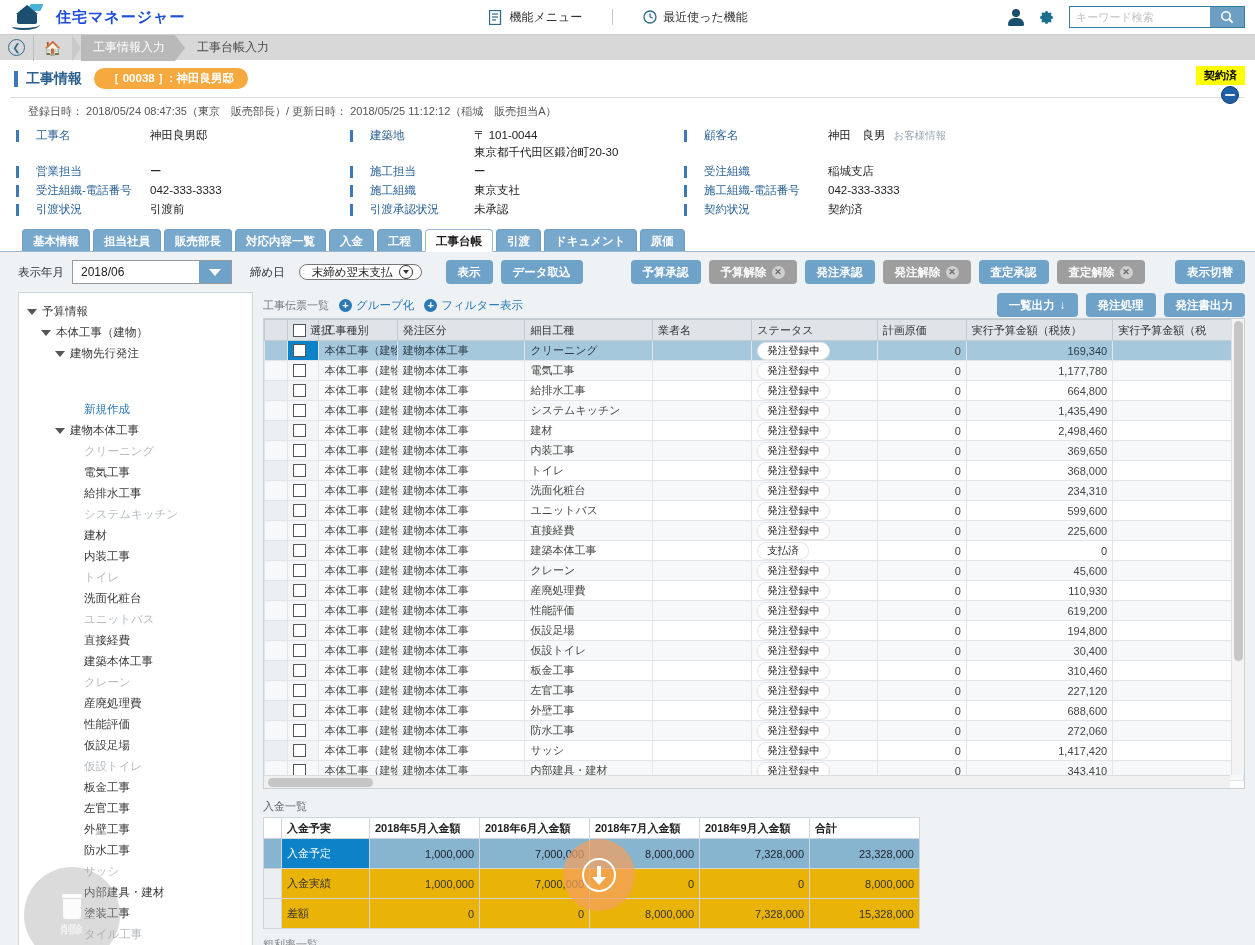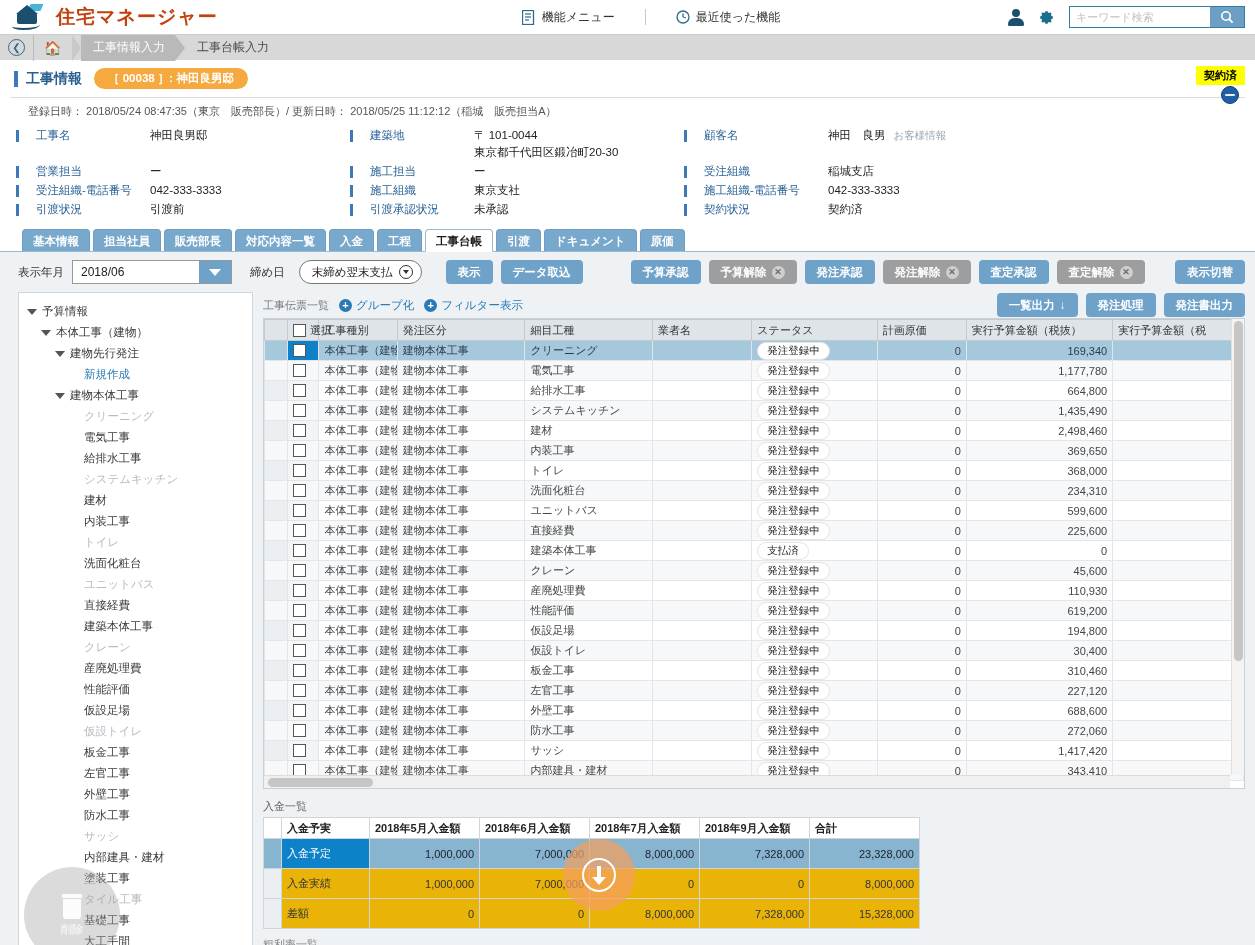--- a/index.html
+++ b/index.html
@@ -33,21 +33,21 @@
   }
   .logo-mark .accent {
     position: absolute; left: 19px; top: 0px; width: 13px; height: 7px;
     background: #4ab4d8; transform: skewX(-22deg); border-radius: 1px;
   }
   .logo-mark .swoosh {
     position: absolute; left: 2px; top: 17px; width: 28px; height: 9px;
     border-bottom: 2px solid #1a4f6e; border-radius: 0 0 60% 40%;
   }
   .app-title {
-    font-size: 19px; font-weight: bold; color: #c2410c; letter-spacing: 1px;
+    font-size: 15px; font-weight: bold; color: #1d4ed8; letter-spacing: 1px;
     margin-left: 4px;
   }
   .top-center { display: flex; align-items: center; margin-left: 290px; gap: 16px; }
   .top-menu-item {
     display: flex; align-items: center; gap: 6px;
     font-size: 12px; color: #333; padding: 0 14px; cursor: pointer;
   }
   .top-divider { width: 1px; height: 16px; background: #c8c8c8; }
   .top-right {
     position: absolute; right: 10px; top: 0; height: 34px;
@@ -181,21 +181,21 @@
     display: flex; align-items: center; border: 1px solid #999; background: #fff;
     height: 24px; width: 160px;
   }
   .ym-val { flex: 1; font-size: 12px; padding-left: 8px; color: #222; }
   .ym-arrow {
     width: 32px; height: 22px; background: #6fa2c8;
     display: flex; align-items: center; justify-content: center; cursor: pointer;
   }
   .caret-d { width: 0; height: 0; border-left: 6px solid transparent; border-right: 6px solid transparent; border-top: 7px solid #fff; }
   .pill-select {
-    display: flex; align-items: center; gap: 6px; height: 24px;
+    display: flex; align-items: center; gap: 6px; height: 16px;
     border: 1px solid #777; border-radius: 13px; padding: 0 8px 0 12px;
     background: #fff; cursor: pointer; margin-left: 6px;
   }
   .pill-select span { font-size: 11.5px; color: #222; }
   .circ-caret {
     width: 14px; height: 14px; border-radius: 50%; border: 1px solid #333;
     display: flex; align-items: center; justify-content: center;
   }
   .circ-caret i {
     width: 0; height: 0; border-left: 3.5px solid transparent; border-right: 3.5px solid transparent;
@@ -224,21 +224,21 @@
     display: flex; align-items: center; height: 21px; font-size: 11.5px;
     cursor: pointer; white-space: nowrap;
   }
   .tnode .tri {
     width: 0; height: 0; border-left: 5px solid transparent; border-right: 5px solid transparent;
     border-top: 6px solid #555; margin-right: 5px; flex: 0 0 auto;
   }
   .tnode.leaf .tri { visibility: hidden; }
   .tnode.dim { color: #b6bcc2; }
   .tnode.dark { color: #3a3a3a; }
-  .tnode.link { color: #2a7ab5; }
+  .tnode.link { color: #2a7ab5; margin-top: 35px; }
   .del-overlay {
     position: absolute; left: 5px; bottom: -12px; width: 96px; height: 96px;
     border-radius: 50%; background: rgba(160,160,160,0.38);
     display: flex; flex-direction: column; align-items: center; justify-content: center;
     gap: 2px; cursor: pointer;
   }
   .trash-glyph {
     width: 24px; height: 26px; position: relative;
   }
   .trash-glyph .lid {

